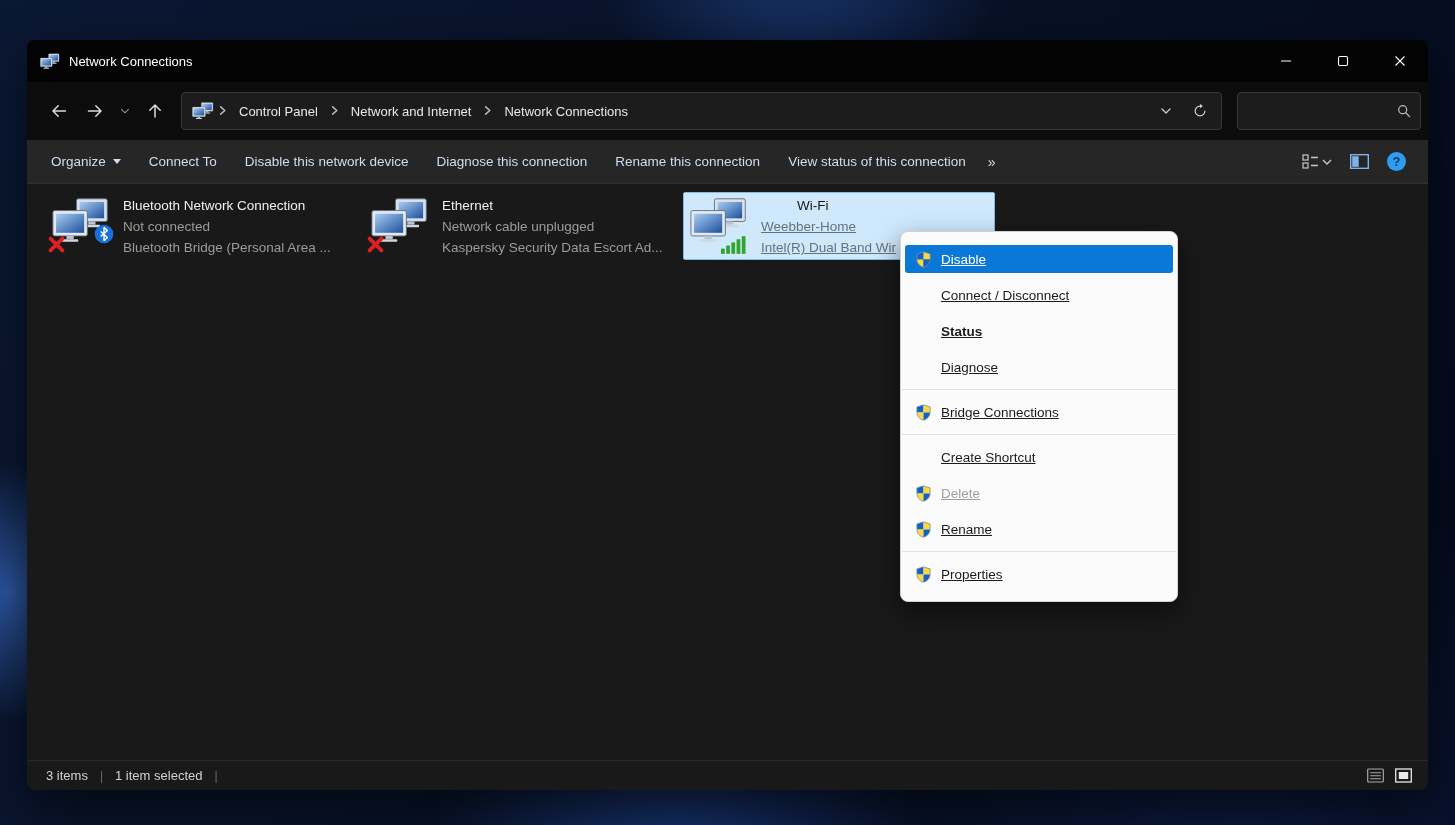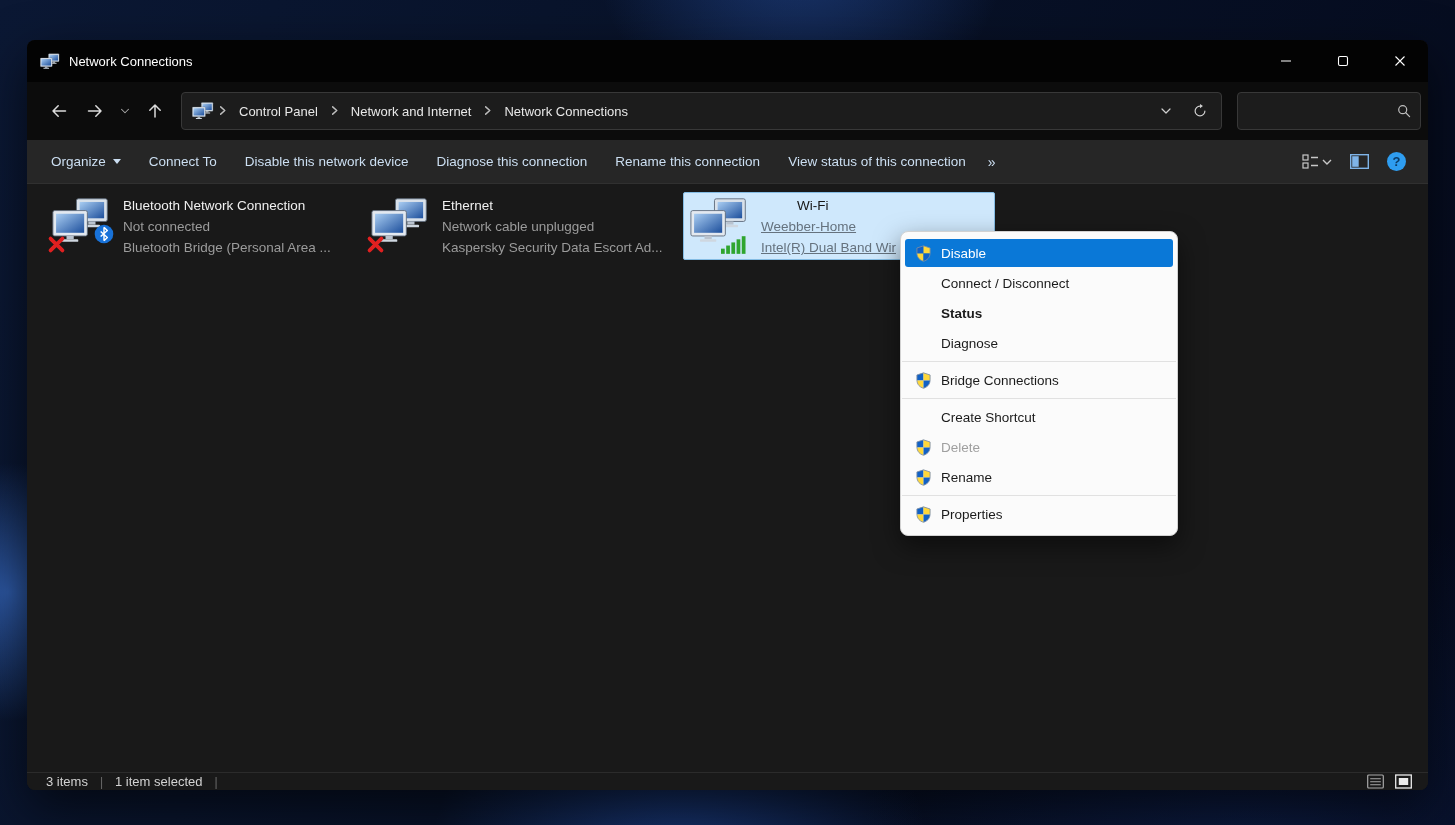--- a/index.html
+++ b/index.html
@@ -99,33 +99,33 @@
   .tile.selected .t-name { color: #151515; margin-left: 36px; }
   .tile.selected .t-sub { color: #65727e; text-decoration: underline; }
   
   .context-menu {
     position: absolute; left: 873px; top: 191px; width: 278px;
     background: #fbfbfb; border: 1px solid #d2d2d2; border-radius: 8px;
     box-shadow: 0 10px 26px rgba(0,0,0,0.5);
     padding: 5px 0; z-index: 20;
   }
   .menu-item {
-    height: 28px; margin: 2px 4px; border-radius: 3px;
+    height: 28px; margin: 8px 4px; border-radius: 3px;
     display: flex; align-items: center; padding: 0 10px;
-    font-size: 13.5px; color: #1b1b1b;
+    font-size: 13.5px; color: #1b1b1b; text-decoration: underline;
   }
   .menu-item .mi-icon { width: 17px; height: 17px; margin-right: 9px; flex: 0 0 17px; }
   .menu-item .mi-spacer { width: 17px; margin-right: 9px; flex: 0 0 17px; }
   .menu-item.highlighted { background: #0a78d7; color: #ffffff; }
   .menu-item.bold { font-weight: bold; }
   .menu-item.disabled { color: #9f9f9f; }
   .menu-sep { height: 1px; background: #e1e1e1; margin: 4px 1px; }
   
   .statusbar {
-    height: 18px; background: #191919; border-top: 1px solid #2b2b2b;
+    height: 30px; background: #191919; border-top: 1px solid #2b2b2b;
     display: flex; align-items: center; padding: 0 16px 0 19px; flex: 0 0 auto;
   }
   .statusbar .sb-text { color: #d2d2d2; font-size: 13px; }
   .statusbar .sb-sep { color: #6a6a6a; font-size: 12px; margin: 0 12px; }
   .statusbar-right { margin-left: auto; display: flex; align-items: center; gap: 11px; }
 </style>
 </head>
 <body>
 
 <svg width="0" height="0" style="position:absolute">

